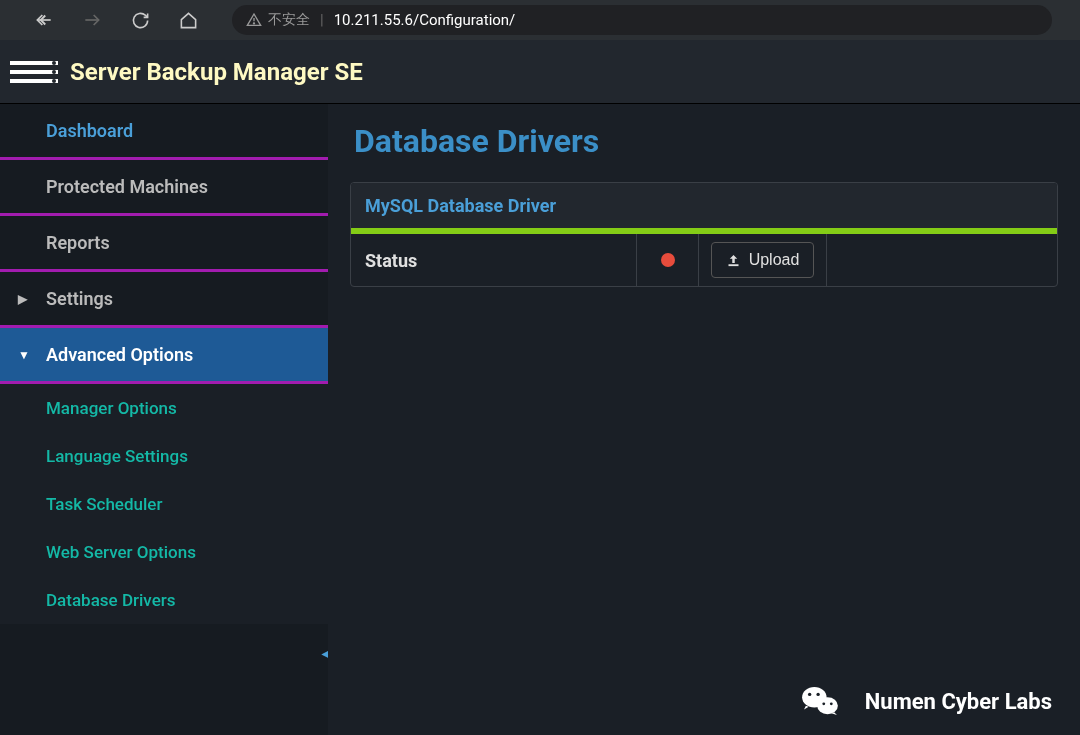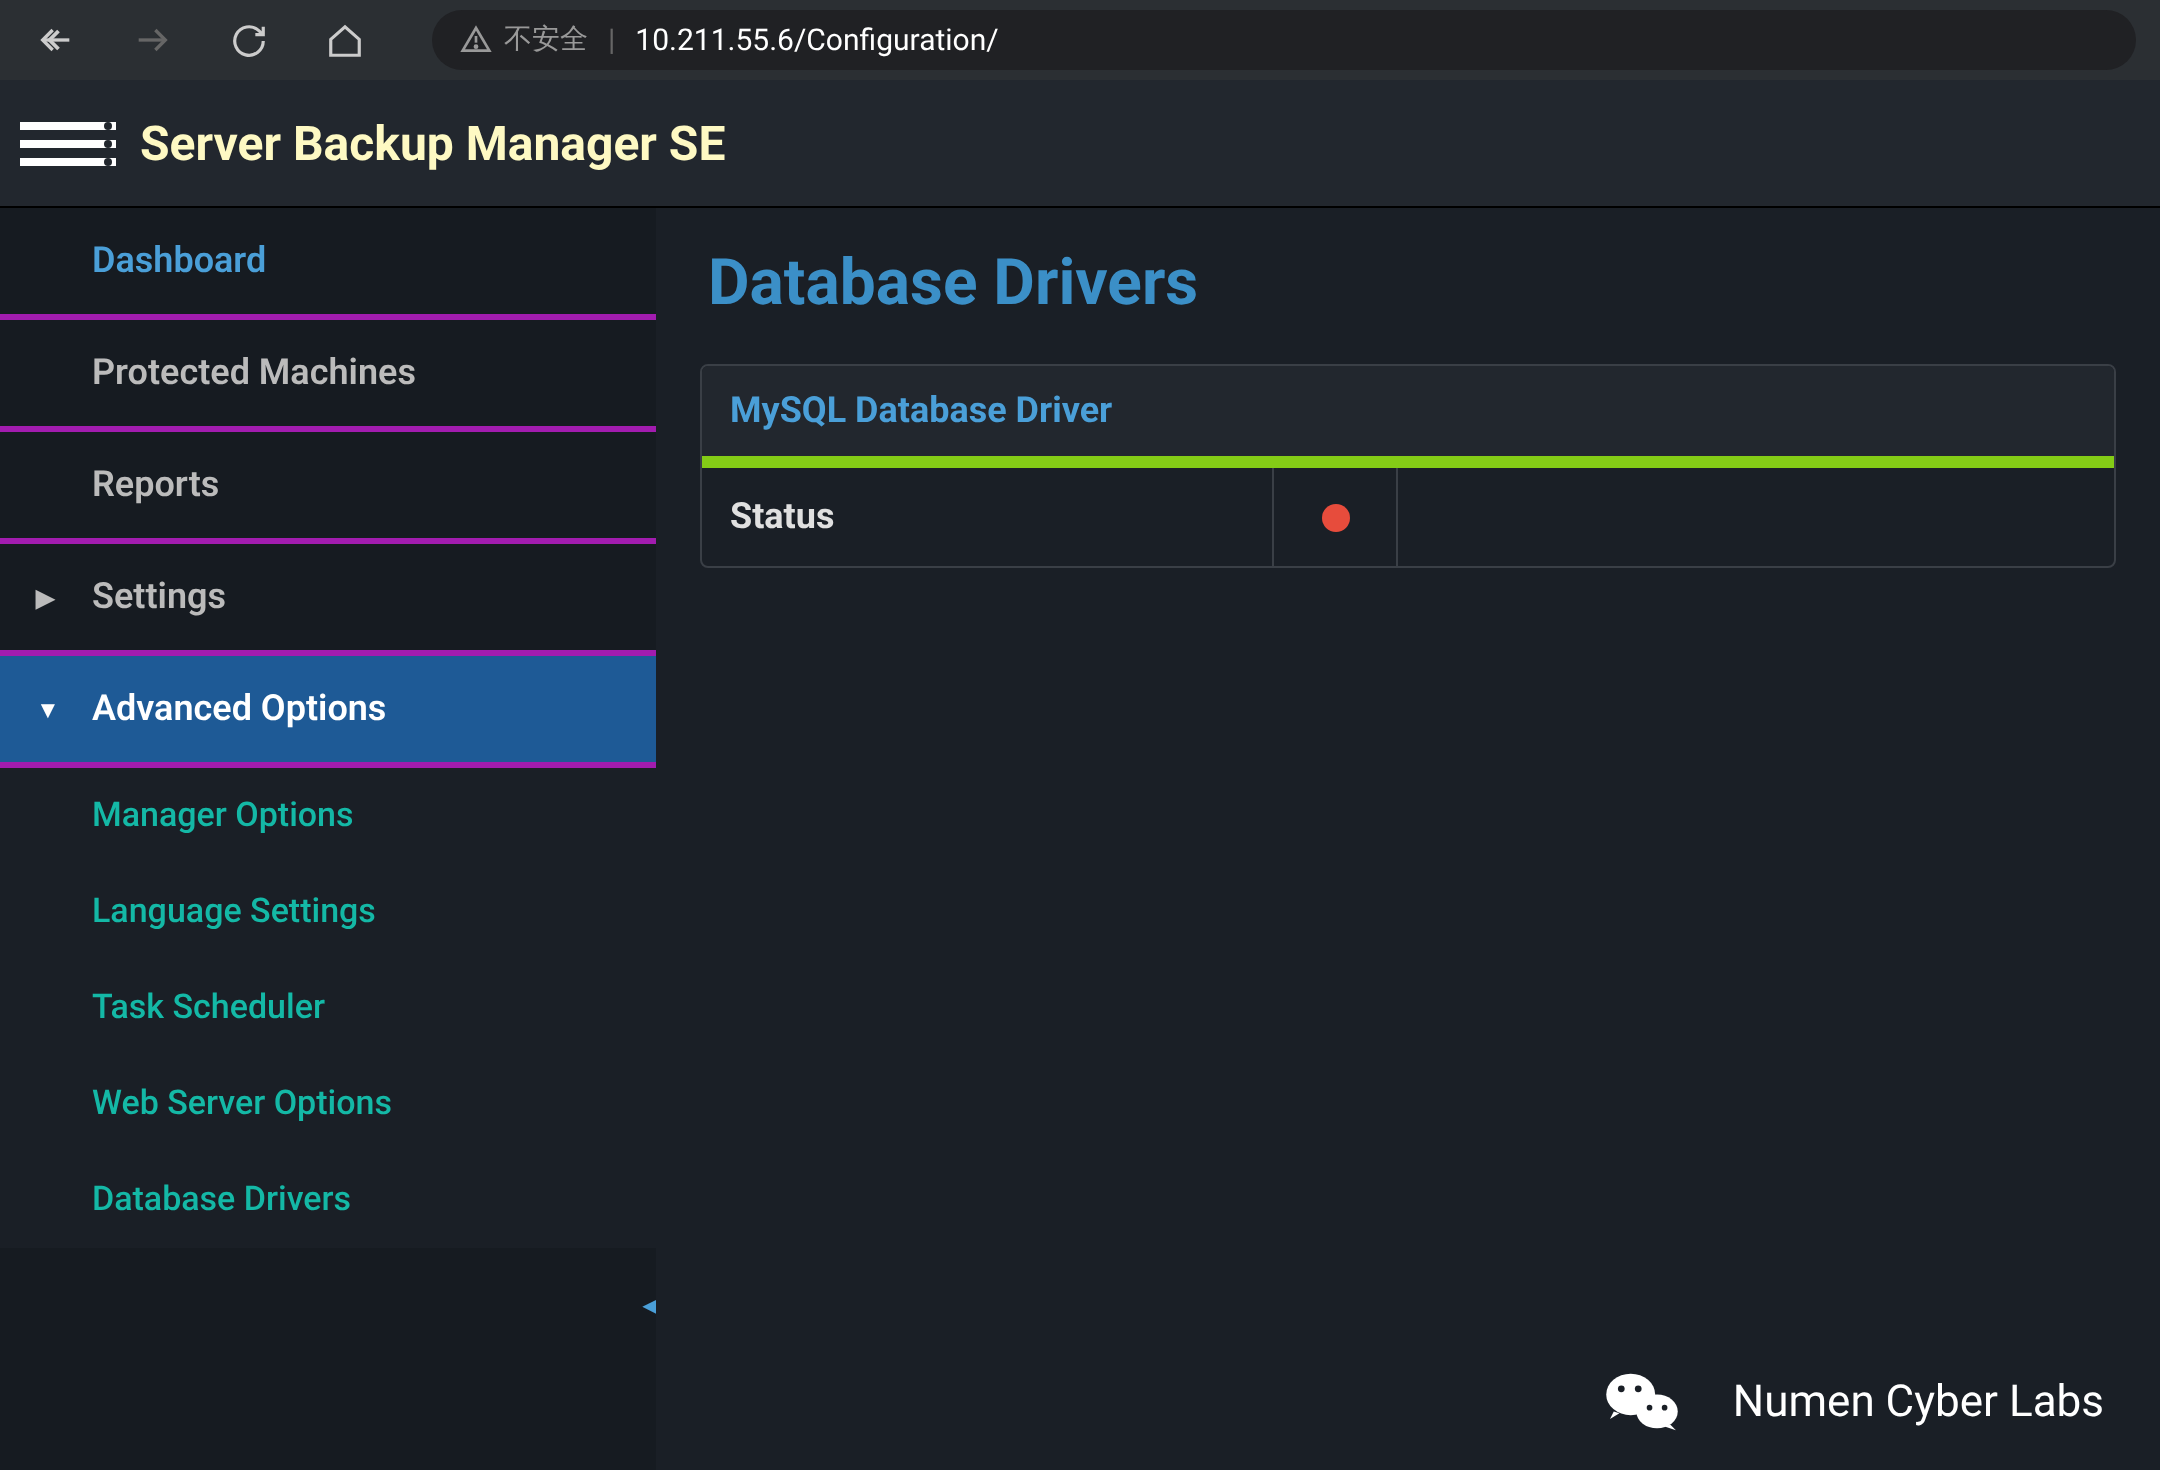--- a/index.html
+++ b/index.html
@@ -9,21 +9,21 @@
       color: #e0e0e0;
       width: 1080px;
       height: 735px;
       overflow: hidden;
     }
     .browser-bar {
       height: 40px;
       background: #2b2f33;
       display: flex;
       align-items: center;
-      padding: 0 12px;
+      padding: 0 28px;
       gap: 16px;
     }
     .nav-btn {
       width: 32px;
       height: 32px;
       display: flex;
       align-items: center;
       justify-content: center;
       cursor: pointer;
       color: #ccc;
@@ -204,21 +204,21 @@
     }
     .watermark {
       position: absolute;
       right: 28px;
       bottom: 18px;
       display: flex;
       align-items: center;
       gap: 26px;
       color: #fff;
       font-size: 22px;
-      font-weight: 400;
+      font-weight: 700;
     }
     .wechat-icon { display: flex; }
     svg { display: block; }
   </style>
 </head>
 <body>
 
 <div class="browser-bar">
   <div class="nav-btn">
     <svg width="18" height="18" viewBox="0 0 24 24" fill="none" stroke="currentColor" stroke-width="2.5">
@@ -312,20 +312,29 @@
   <div class="content">
     <h1 class="page-title">Database Drivers</h1>
     <div class="panel">
       <div class="panel-header">MySQL Database Driver</div>
       <div class="panel-row">
         <div class="cell label">
           <span>Status</span>
         </div>
         <div class="cell status">
           <div class="status-dot"></div>
+        </div>
+        <div class="cell action">
+          <button class="upload-btn">
+            <svg width="15" height="15" viewBox="0 0 24 24" fill="currentColor">
+                <path d="M12 3 L6 9 H10 V16 H14 V9 H18 Z"></path>
+                <rect x="4" y="18" width="16" height="3"></rect>
+              </svg>
+            <span>Upload</span>
+          </button>
         </div>
         <div class="cell rest"></div>
       </div>
     </div>
 
     <div class="watermark">
       <span class="wechat-icon">
         <svg width="38" height="32" viewBox="0 0 40 34" fill="#fff">
           <ellipse cx="14" cy="13" rx="13" ry="11"></ellipse>
           <ellipse cx="28" cy="22" rx="11" ry="9"></ellipse>

